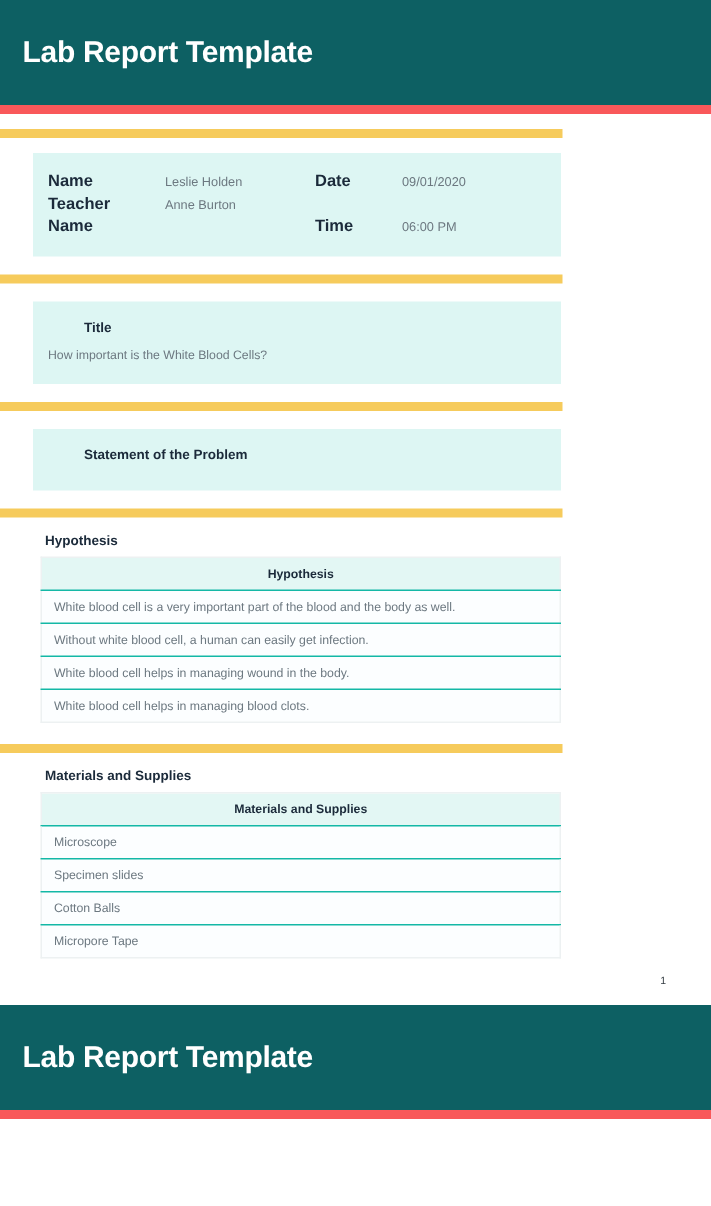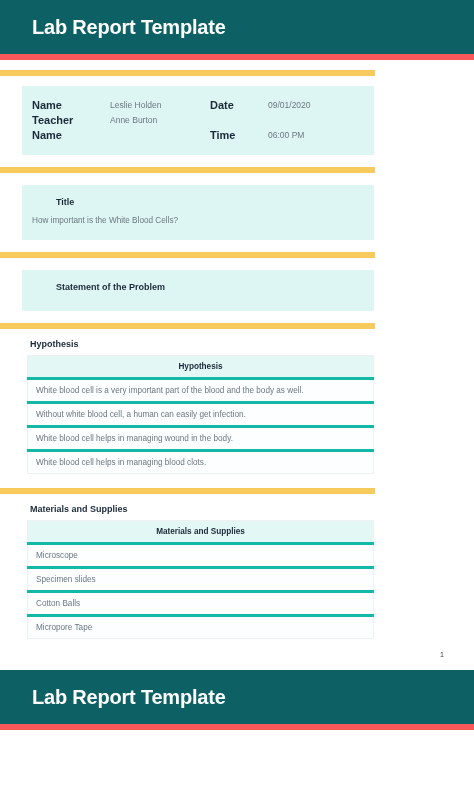--- a/index.html
+++ b/index.html
@@ -18,24 +18,24 @@
 
   .page {
     position: relative;
     width: 474px;
     background: #ffffff;
   }
 
   
   .banner {
     background: #0d6063;
-    height: 54px;
+    height: 70px;
     display: flex;
     align-items: center;
-    padding-left: 32px;
+    padding-left: 15px;
     box-sizing: border-box;
   }
   .banner-title {
     color: #ffffff;
     font-size: 20px;
     font-weight: bold;
     letter-spacing: -0.2px;
     line-height: 1;
   }
   .red-rule {
@@ -123,21 +123,21 @@
     color: #1b2a3a;
     text-align: center;
     padding: 6px 4px;
     border: none;
   }
   .tbl td {
     font-size: 8.2px;
     color: #6c7880;
     text-align: left;
     padding: 6px 8px;
-    border-top: 3px solid #14b8a6;
+    border-top: 1px solid #14b8a6;
     background: #fcfeff;
   }
 
   
   .page-number {
     text-align: right;
     padding-right: 30px;
     font-size: 7px;
     color: #333b42;
   }

